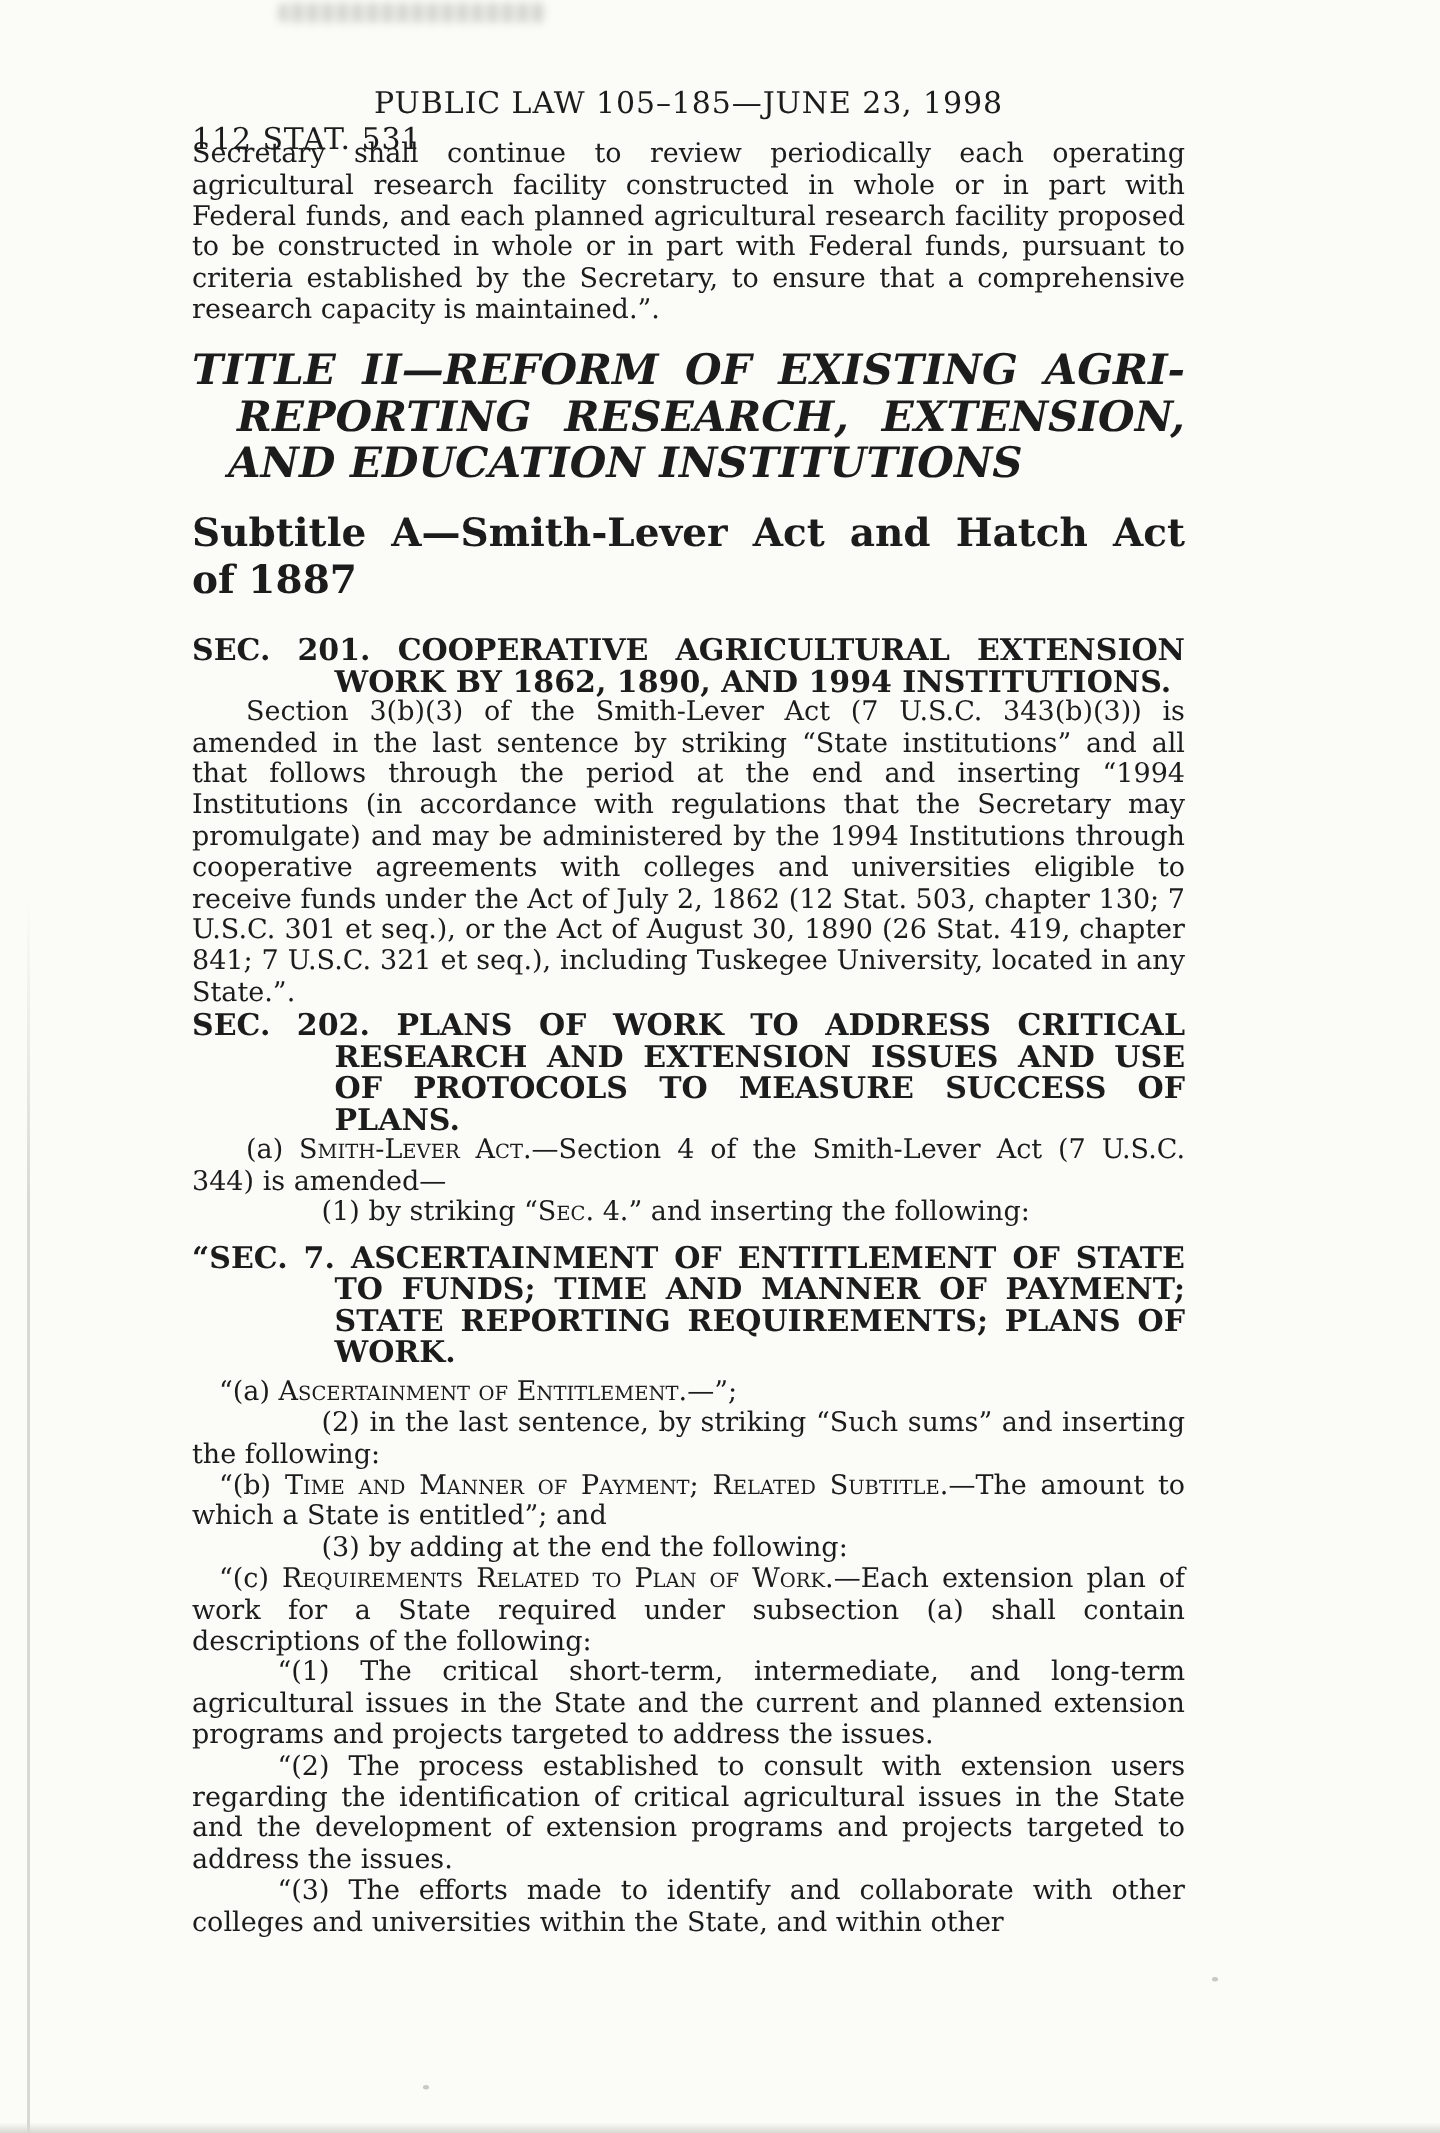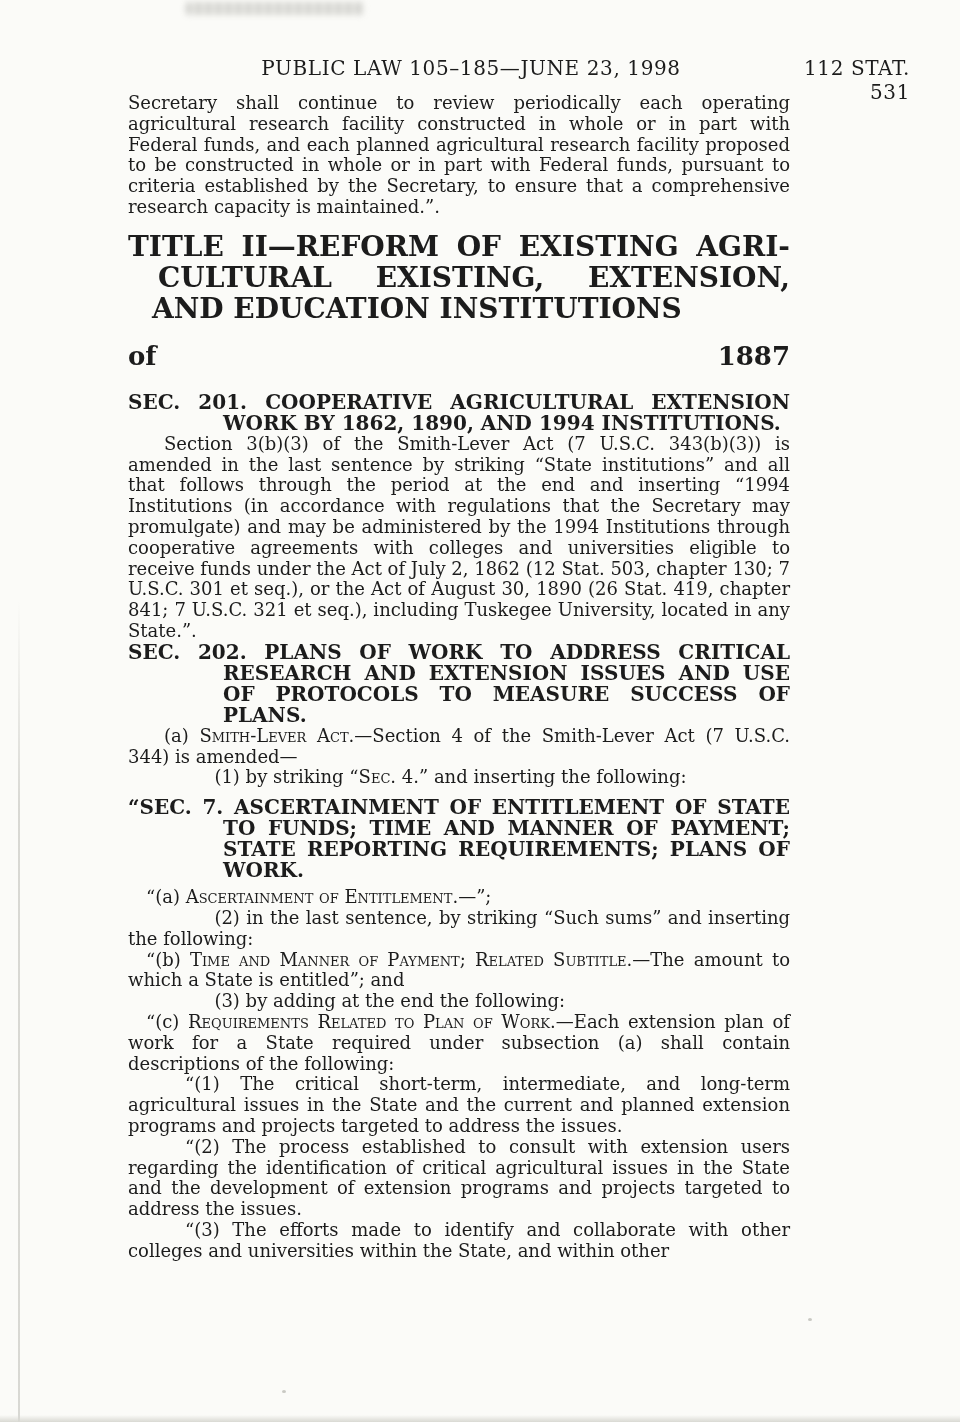--- a/index.html
+++ b/index.html
@@ -23,23 +23,23 @@
   .bottom-edge{
     position:absolute;left:0;right:0;bottom:0;height:7px;
     background:linear-gradient(to bottom,rgba(216,216,211,0),#d9d9d3);
   }
   .speck{position:absolute;width:4px;height:3px;background:#c9c9c3;border-radius:50%;}
   .speck.s1{left:808px;top:1318px;}
   .speck.s2{left:282px;top:1390px;}
 
   
   .page-header{
-    position:absolute;left:140px;top:56px;width:770px;
+    position:absolute;left:128px;top:56px;width:770px;
     display:flex;align-items:baseline;
-    font-size:20px;letter-spacing:.6px;font-weight:500;
+    font-size:20px;letter-spacing:.6px;font-weight:500;flex-direction:column;
   }
   .ph-left{width:662px;text-align:center;}
   .ph-right{flex:1;text-align:right;}
 
   
   .doc{
     position:absolute;left:128px;top:93px;width:662px;
     font-size:18px;line-height:20.8px;
   }
   .doc p{margin:0;text-align:justify;}
@@ -47,21 +47,21 @@
   .qpara{text-indent:1em;}
   .flush{text-indent:0;}
   .item1{text-indent:4.8em;}
   .item2{margin-left:40px;text-indent:57px;}
   .sec-heading{
     font-weight:bold;font-size:20px;line-height:21px;
     padding-left:95px;text-indent:-95px;margin:14px 0 6px;
   }
   .sec-heading.tight{margin:9px 0 6px;}
   .title{font-size:28px;font-weight:bold;line-height:31px;margin:13px 0 0;}
-  .title .line{text-align:justify;text-align-last:justify;}
+  .title .line{text-align:justify;text-align-last:justify;font-style:italic;}
   .title .line:nth-child(2){padding-left:30px;}
   .title .line:nth-child(3){padding-left:24px;text-align-last:left;}
   .subtitle{font-size:26px;font-weight:bold;line-height:31px;margin:17px 0 20px;}
   .subtitle .line:nth-child(1){text-align:justify;text-align-last:justify;}
   .subtitle .line:nth-child(2){text-align:left;}
   .sc{font-variant:small-caps;}
 </style>
 </head>
 <body>
 
@@ -74,24 +74,25 @@
 
   <div class="page-header">
     <div class="ph-left">PUBLIC LAW 105–185—JUNE 23, 1998</div>
     <div class="ph-right">112 STAT. 531</div>
   </div>
 
   <div class="doc">
       <p class="para flush"><span>Secretary shall continue to review periodically each operating agricultural research facility constructed in whole or in part with Federal funds, and each planned agricultural research facility proposed to be constructed in whole or in part with Federal funds, pursuant to criteria established by the Secretary, to ensure that a comprehensive research capacity is maintained.”.</span></p>
       <div class="title">
         <div class="line">TITLE II—REFORM OF EXISTING AGRI-</div>
-        <div class="line">CULTURAL EXISTING, EXTENSION,</div>
+        <div class="line">REPORTING RESEARCH, EXTENSION,</div>
         <div class="line">AND EDUCATION INSTITUTIONS</div>
       </div>
       <div class="subtitle">
+        <div class="line">Subtitle A—Smith-Lever Act and Hatch Act</div>
         <div class="line">of 1887</div>
       </div>
       <p class="sec-heading"><span>SEC. 201. COOPERATIVE AGRICULTURAL EXTENSION WORK BY 1862, 1890, AND 1994 INSTITUTIONS.</span></p>
       <p class="para"><span>Section 3(b)(3) of the Smith-Lever Act (7 U.S.C. 343(b)(3)) is amended in the last sentence by striking “State institutions” and all that follows through the period at the end and inserting “1994 Institutions (in accordance with regulations that the Secretary may promulgate) and may be administered by the 1994 Institutions through cooperative agreements with colleges and universities eligible to receive funds under the Act of July 2, 1862 (12 Stat. 503, chapter 130; 7 U.S.C. 301 et seq.), or the Act of August 30, 1890 (26 Stat. 419, chapter 841; 7 U.S.C. 321 et seq.), including Tuskegee University, located in any State.”.</span></p>
       <p class="sec-heading"><span>SEC. 202. PLANS OF WORK TO ADDRESS CRITICAL RESEARCH AND EXTENSION ISSUES AND USE OF PROTOCOLS TO MEASURE SUCCESS OF PLANS.</span></p>
       <p class="para"><span>(a) </span><span class="sc">Smith-Lever Act.</span><span>—Section 4 of the Smith-Lever Act (7 U.S.C. 344) is amended—</span></p>
       <p class="item1"><span>(1) by striking “</span><span class="sc">Sec. 4.</span><span>” and inserting the following:</span></p>
       <p class="sec-heading tight"><span>“SEC. 7. ASCERTAINMENT OF ENTITLEMENT OF STATE TO FUNDS; TIME AND MANNER OF PAYMENT; STATE REPORTING REQUIREMENTS; PLANS OF WORK.</span></p>
       <p class="qpara"><span>“(a) </span><span class="sc">Ascertainment of Entitlement</span><span>.—”;</span></p>
       <p class="item1"><span>(2) in the last sentence, by striking “Such sums” and inserting the following:</span></p>

